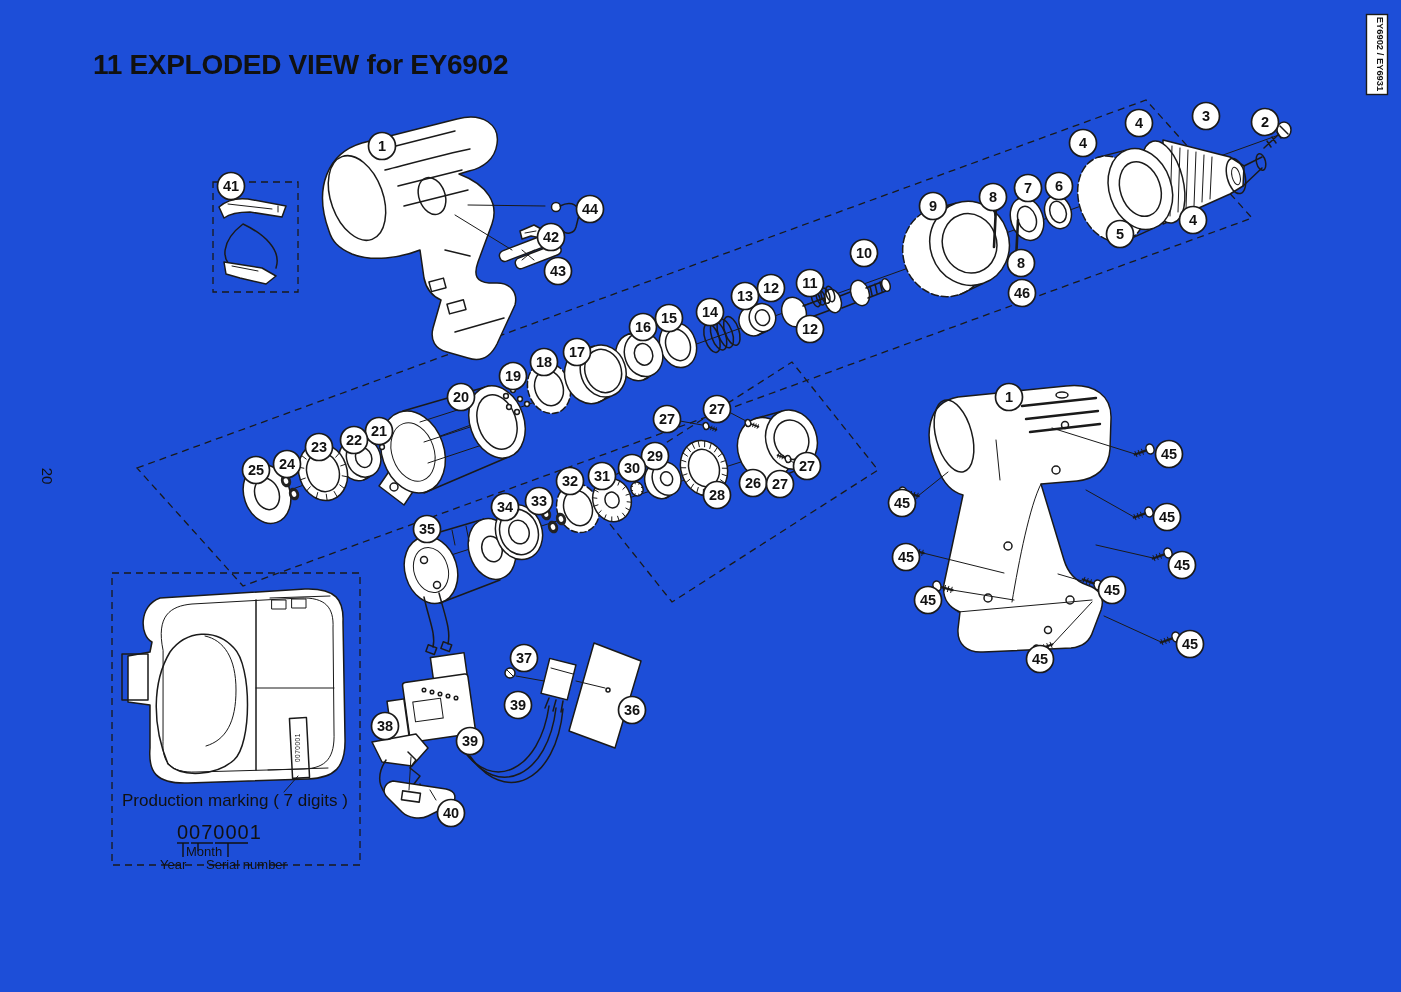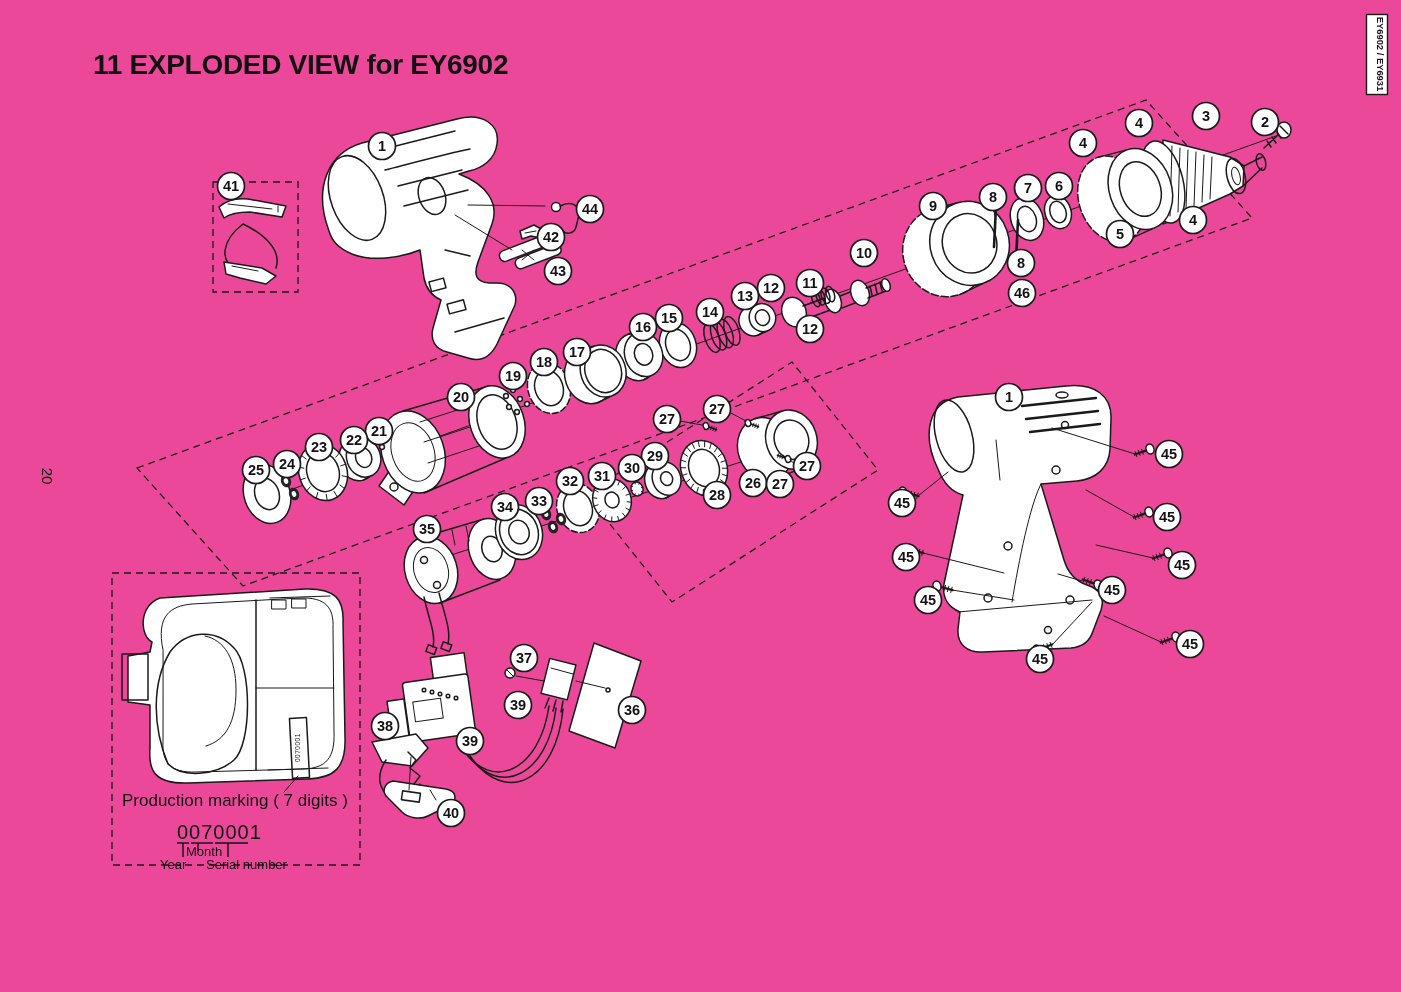--- a/index.html
+++ b/index.html
@@ -1,16 +1,16 @@
 <!DOCTYPE html>
 <html><head>
 <meta charset="utf-8">
 <style>
   html,body{margin:0;padding:0;background:#ffffff;}
-  .page{position:relative;width:1401px;height:992px;background:#ec4899;overflow:hidden;
+  .page{position:relative;width:1401px;height:992px;background:#1d4ed8;overflow:hidden;
         font-family:"Liberation Sans", sans-serif;}
   svg{position:absolute;left:0;top:0;}
   svg text{font-family:"Liberation Sans", sans-serif;fill:#111;}
   .art{stroke:#1a1a1a;fill:none;stroke-width:1.5;stroke-linecap:round;stroke-linejoin:round;}
   .thin{stroke-width:1;}
   .dashline{stroke:#1a1a1a;fill:none;stroke-width:1.3;stroke-dasharray:7 5;}
   .title-text{font-size:28px;font-weight:bold;letter-spacing:-0.3px;}
   .tab-text{font-size:9.4px;font-weight:bold;}
   .pageno{font-size:15px;}
   .caption{font-size:17px;}

